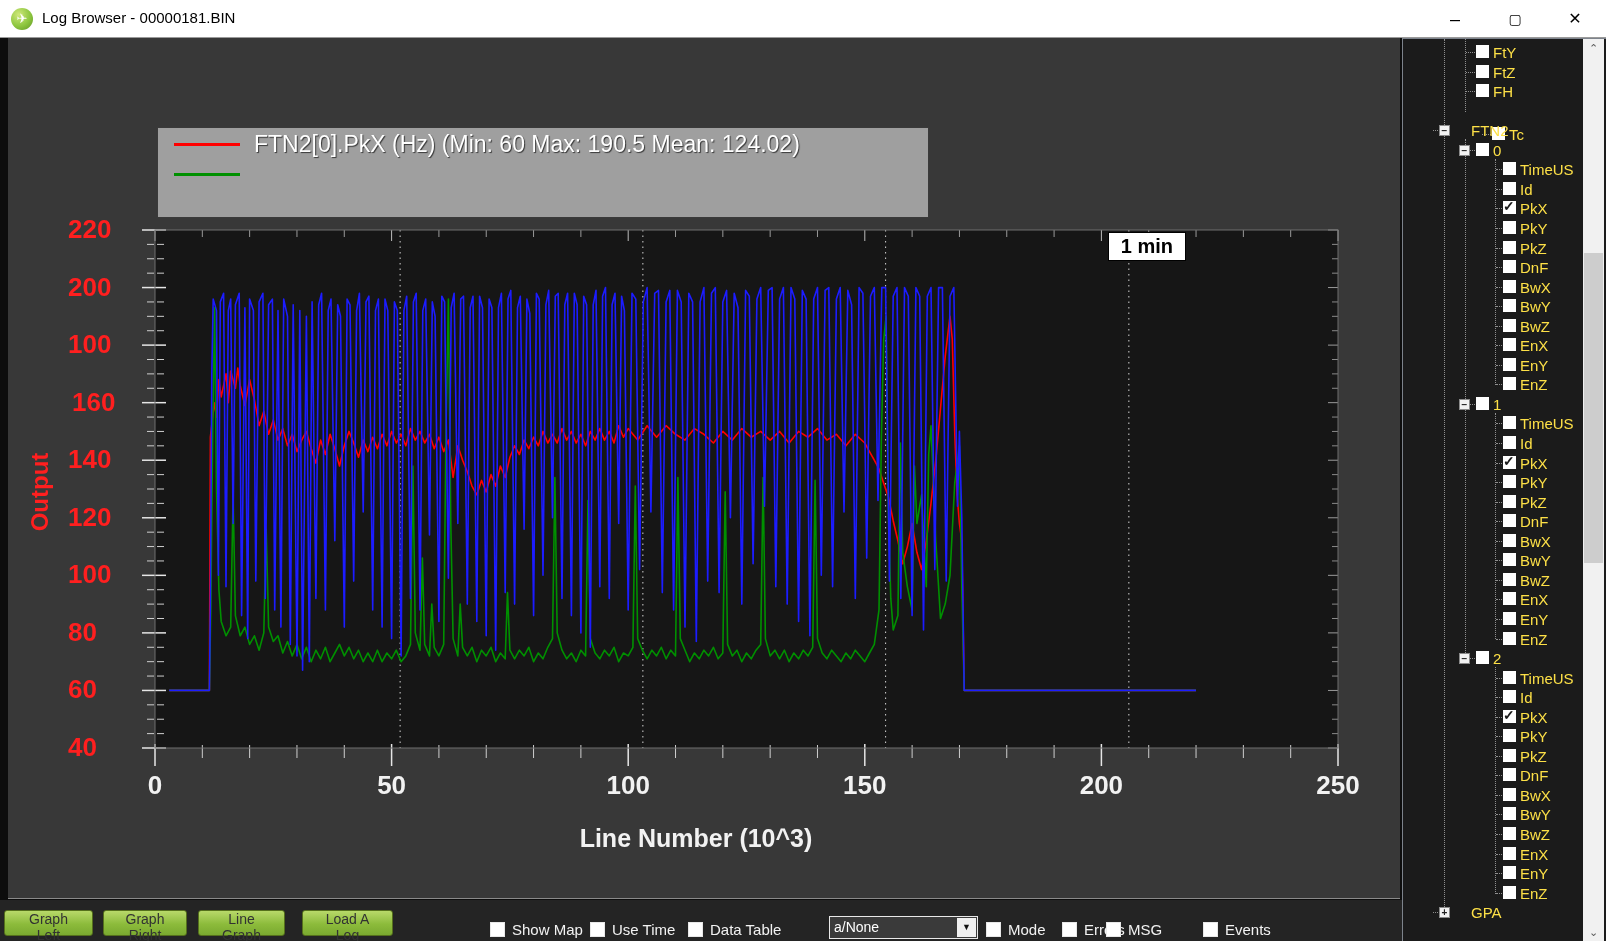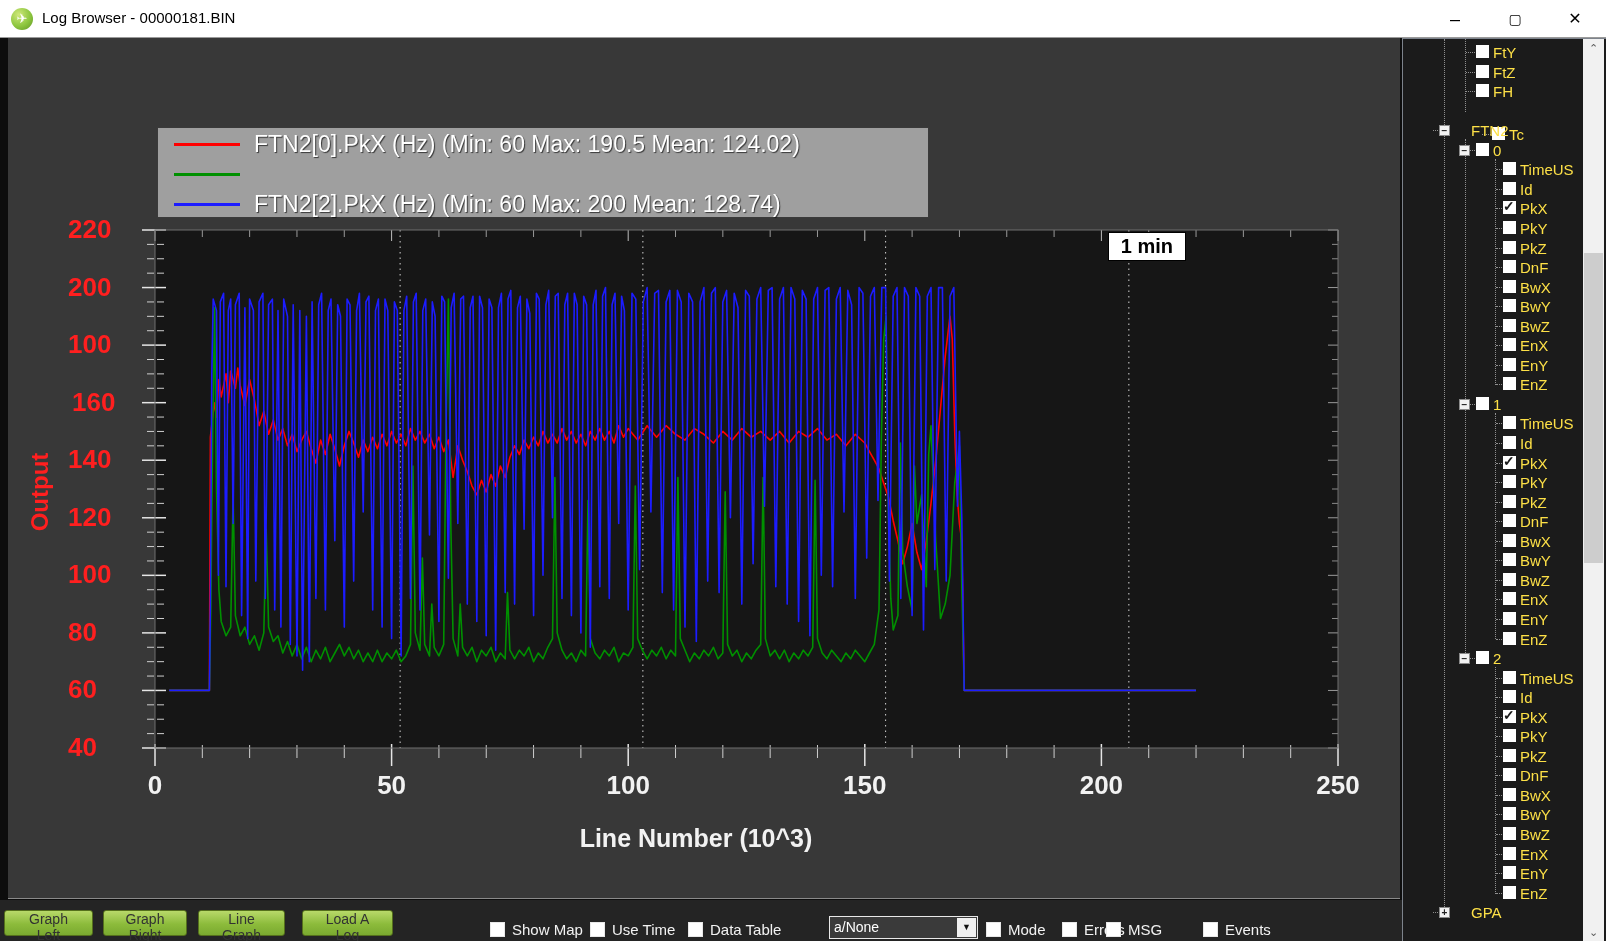--- a/index.html
+++ b/index.html
@@ -77,24 +77,20 @@
   <div id="left-strip"></div>
 
   <div id="chart-panel">
     <div id="legend">
         <div class="legend-row" style="top: 1px;">
           <div class="legend-line" style="background: rgb(255, 0, 0);"></div>
           <div class="legend-label">FTN2[0].PkX (Hz) (Min: 60 Max: 190.5 Mean: 124.02)</div>
         </div>
         <div class="legend-row" style="top: 31px;">
           <div class="legend-line" style="background: rgb(0, 144, 0);"></div>
-        </div>
-        <div class="legend-row" style="top: 61px;">
-          <div class="legend-line" style="background: rgb(28, 28, 255);"></div>
-          <div class="legend-label">FTN2[2].PkX (Hz) (Min: 60 Max: 200 Mean: 128.74)</div>
         </div>
       </div>
     <svg id="plot-svg" width="1392" height="861">
         <rect x="147" y="192" width="1183" height="518" fill="#161616"></rect>
         <line x1="392.1176" y1="192" x2="392.1176" y2="710" stroke="#d4d4d4" stroke-width="1" stroke-dasharray="1.5 4"></line>
         <line x1="634.8692" y1="192" x2="634.8692" y2="710" stroke="#d4d4d4" stroke-width="1" stroke-dasharray="1.5 4"></line>
         <line x1="877.6208" y1="192" x2="877.6208" y2="710" stroke="#d4d4d4" stroke-width="1" stroke-dasharray="1.5 4"></line>
         <line x1="1120.8456" y1="192" x2="1120.8456" y2="710" stroke="#d4d4d4" stroke-width="1" stroke-dasharray="1.5 4"></line>
         <line x1="134" y1="192" x2="158" y2="192" stroke="#e6e6e6" stroke-width="1.5"></line>
         <line x1="1320" y1="192" x2="1330" y2="192" stroke="#9a9a9a" stroke-width="1"></line>

